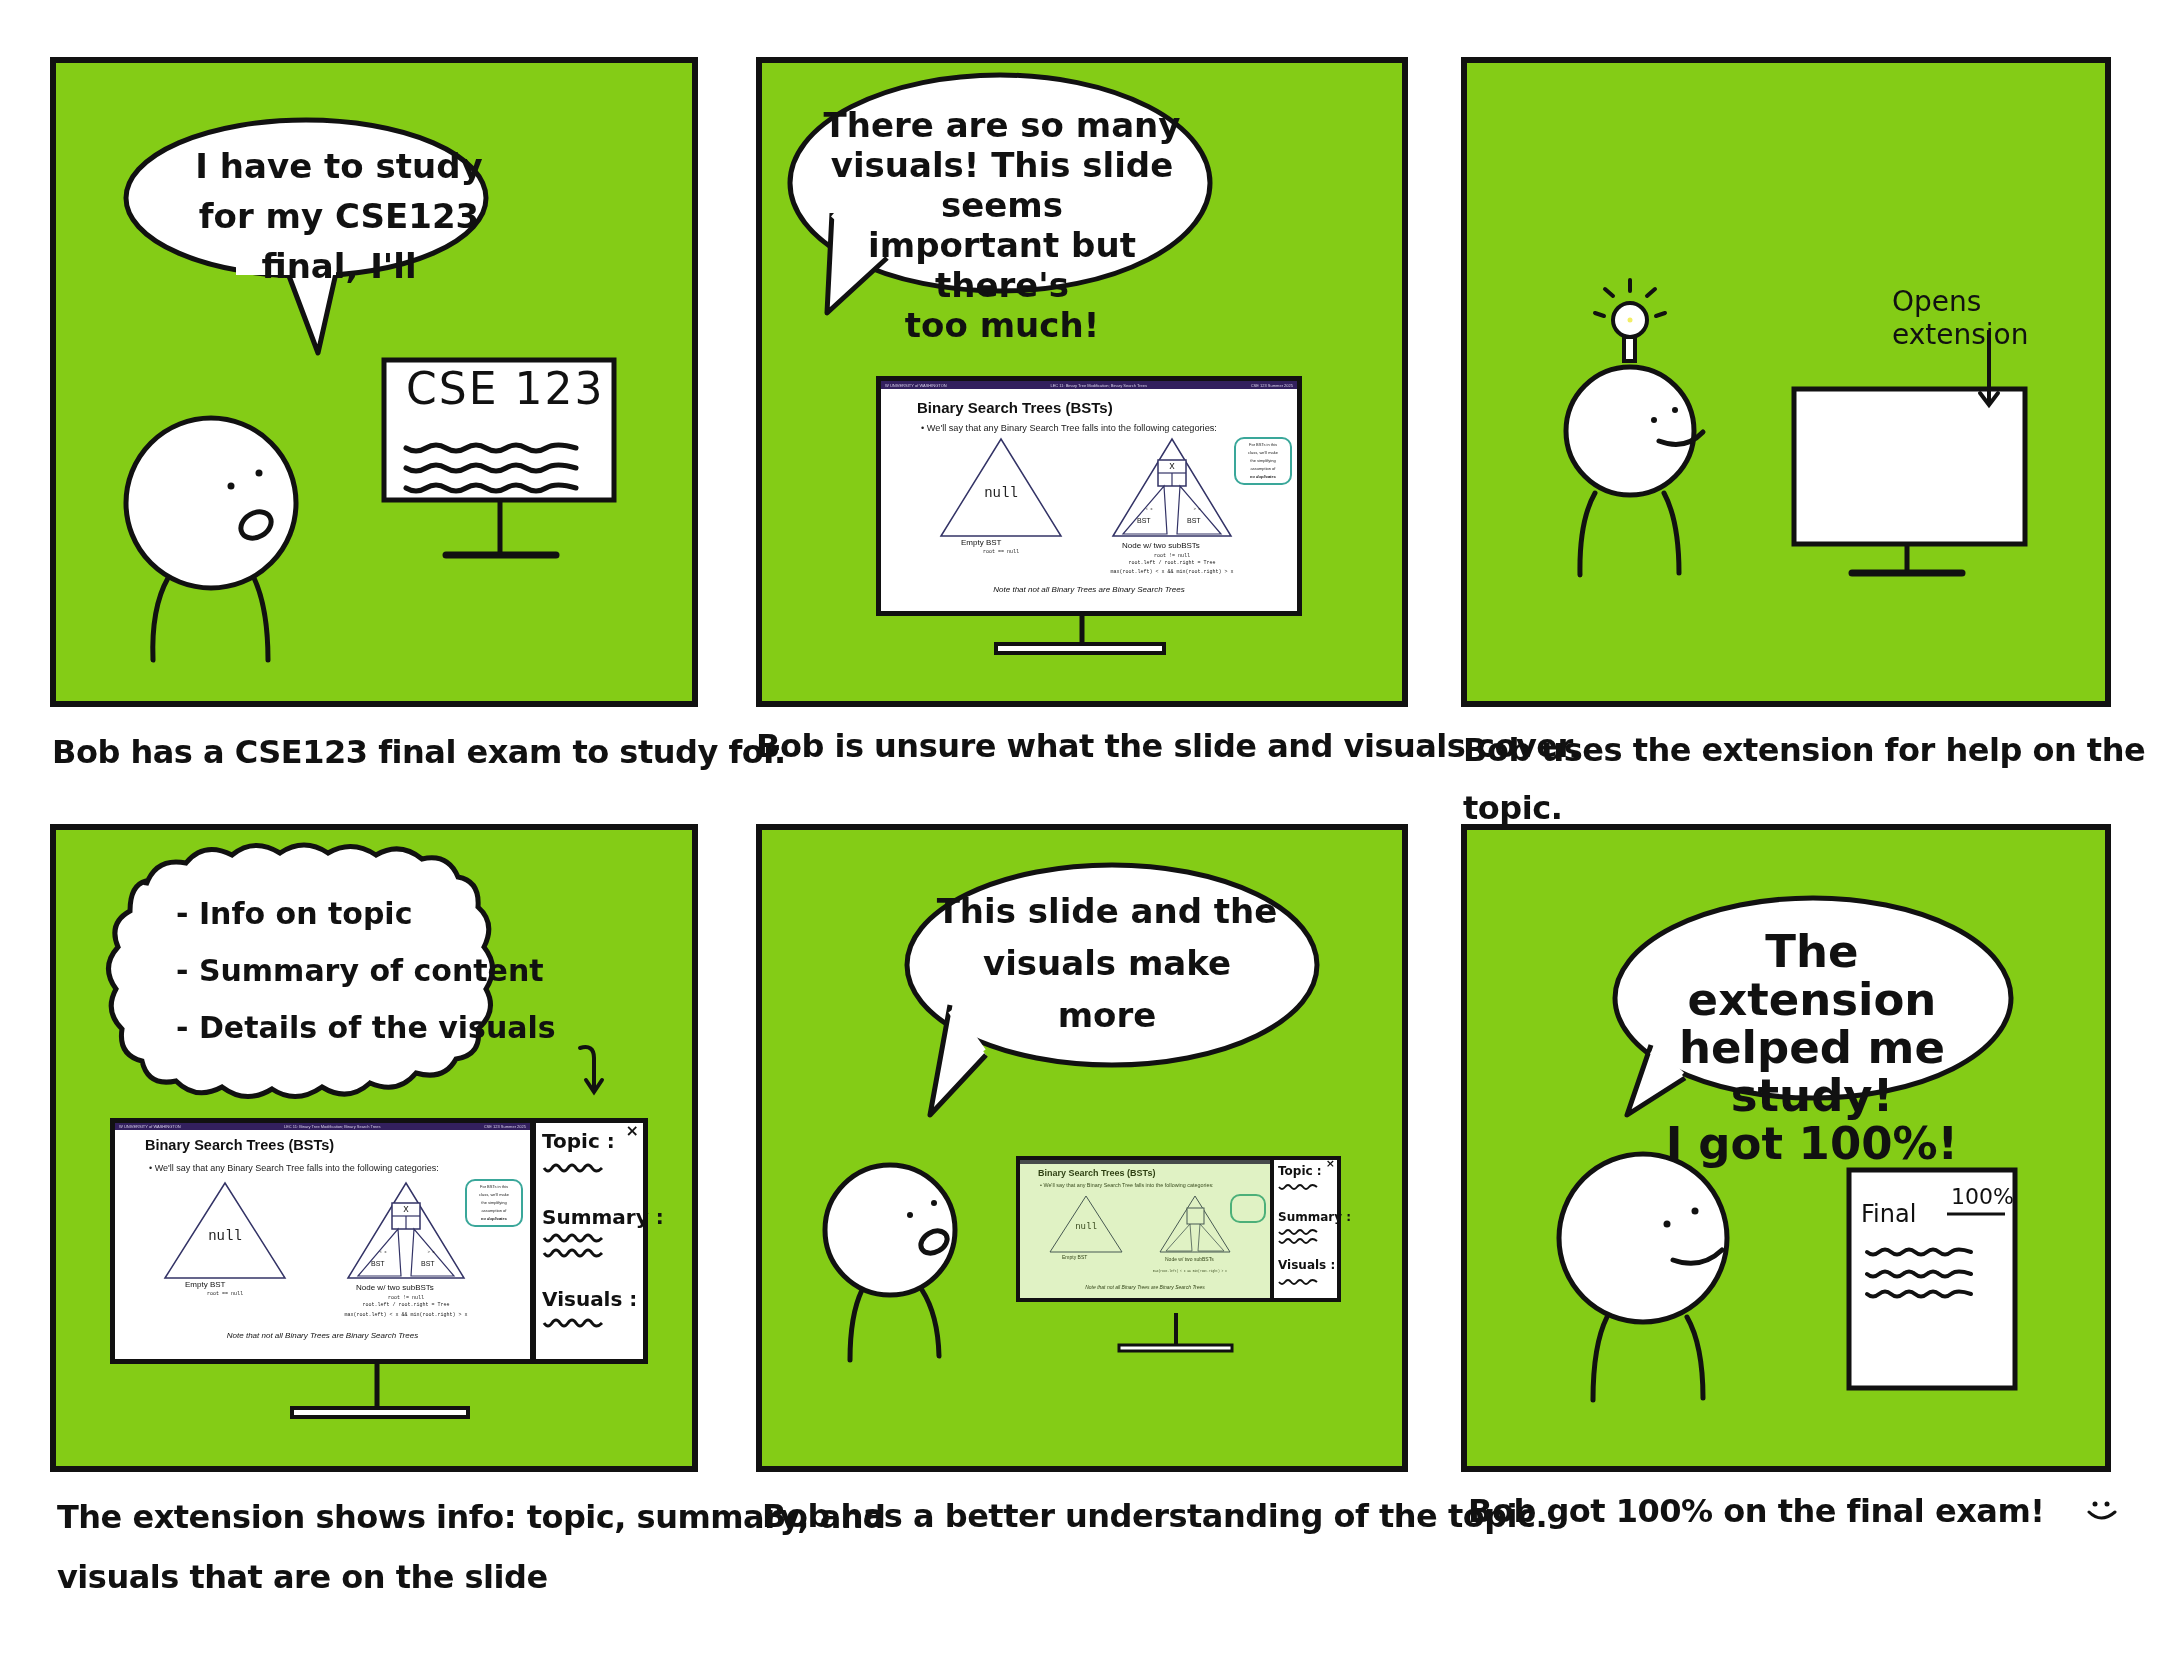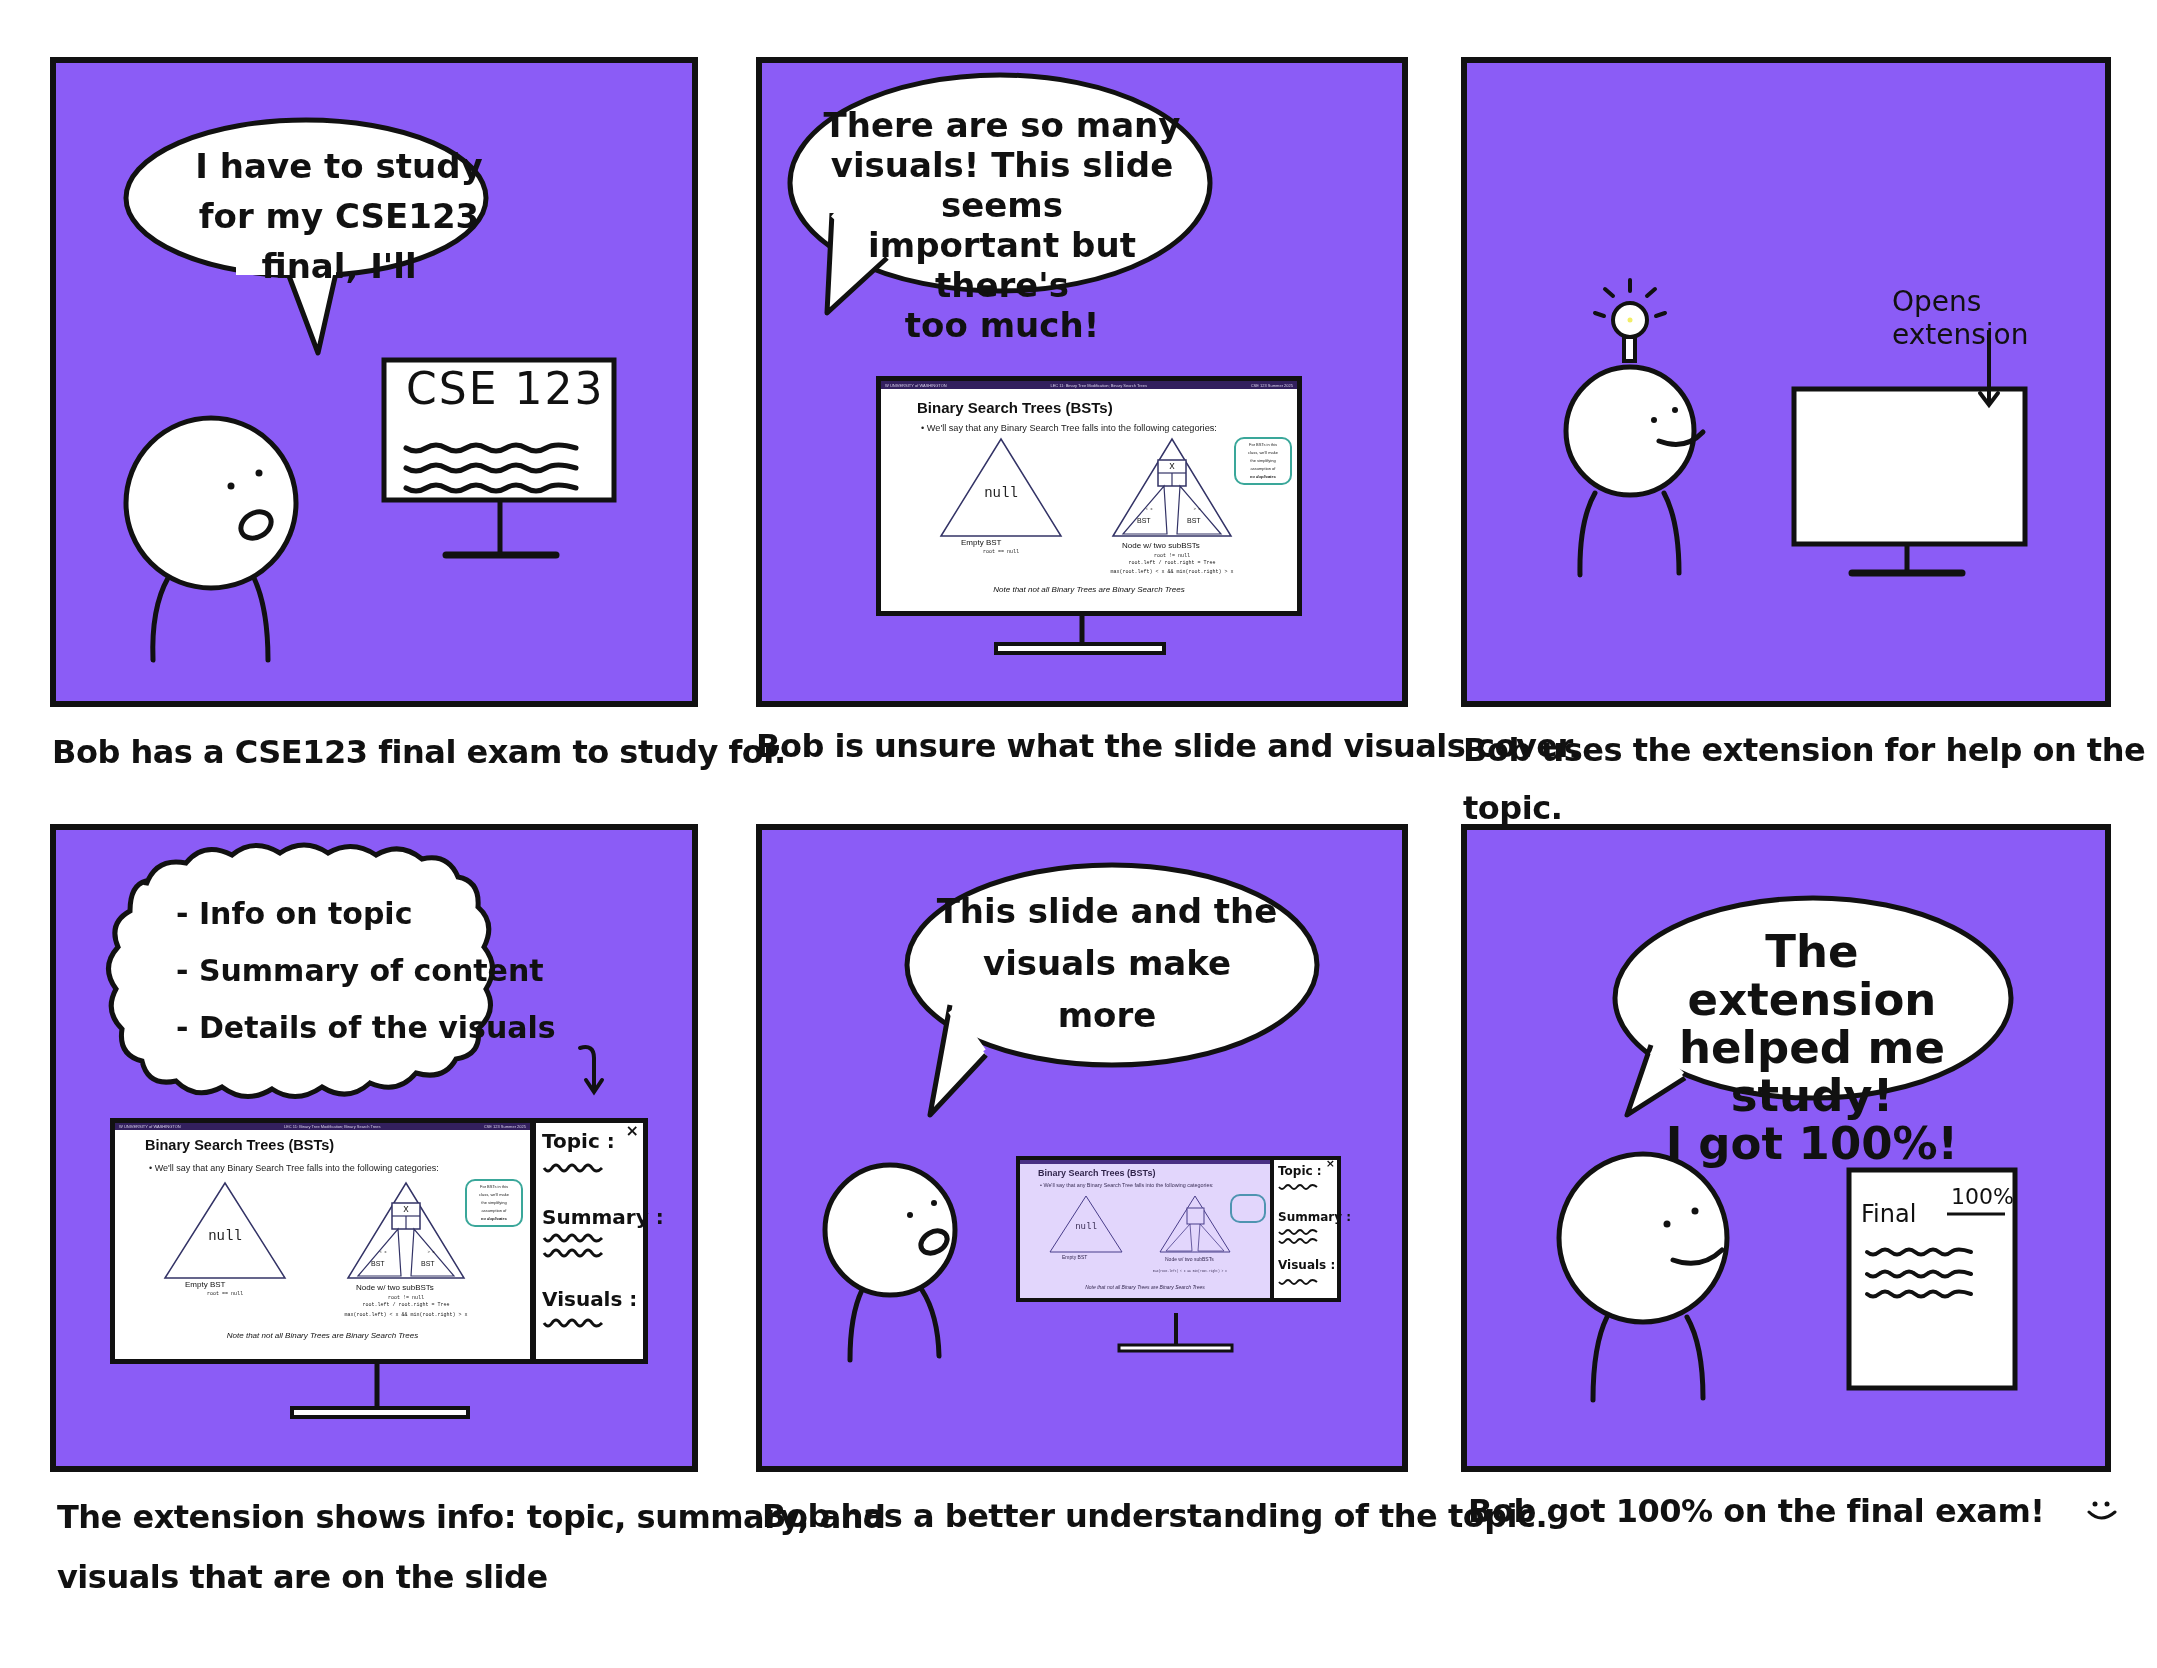--- a/index.html
+++ b/index.html
@@ -1,17 +1,17 @@
 <!DOCTYPE html>
 <html><head>
 <meta charset="utf-8">
 <style>
   html,body{margin:0;padding:0;background:#ffffff;}
   body{width:2157px;height:1668px;position:relative;overflow:hidden;font-family:"DejaVu Sans",sans-serif;color:#111;}
-  .panel{position:absolute;border:6px solid #111;box-sizing:border-box;background:#8b5cf6;}
+  .panel{position:absolute;border:6px solid #111;box-sizing:border-box;background:#84cc16;}
   .caption{position:absolute;font-size:32px;font-weight:bold;letter-spacing:-0.5px;line-height:58px;}
   .abs{position:absolute;}
   svg.draw{position:absolute;left:0;top:0;overflow:visible;}
   .bubble-text{position:absolute;text-align:center;font-weight:bold;font-size:35px;line-height:52px;}
   
   .slide{position:absolute;background:#fff;overflow:hidden;font-family:"Liberation Sans",sans-serif;}
   .slide-bar{position:absolute;left:0;top:0;right:0;background:#33205e;color:#d8d0ea;display:flex;justify-content:space-between;align-items:center;}
   .slide-bar span{white-space:nowrap;}
   .slide-title{position:absolute;font-weight:bold;color:#111;white-space:nowrap;}
   .slide-bullet{position:absolute;color:#222;white-space:nowrap;}

